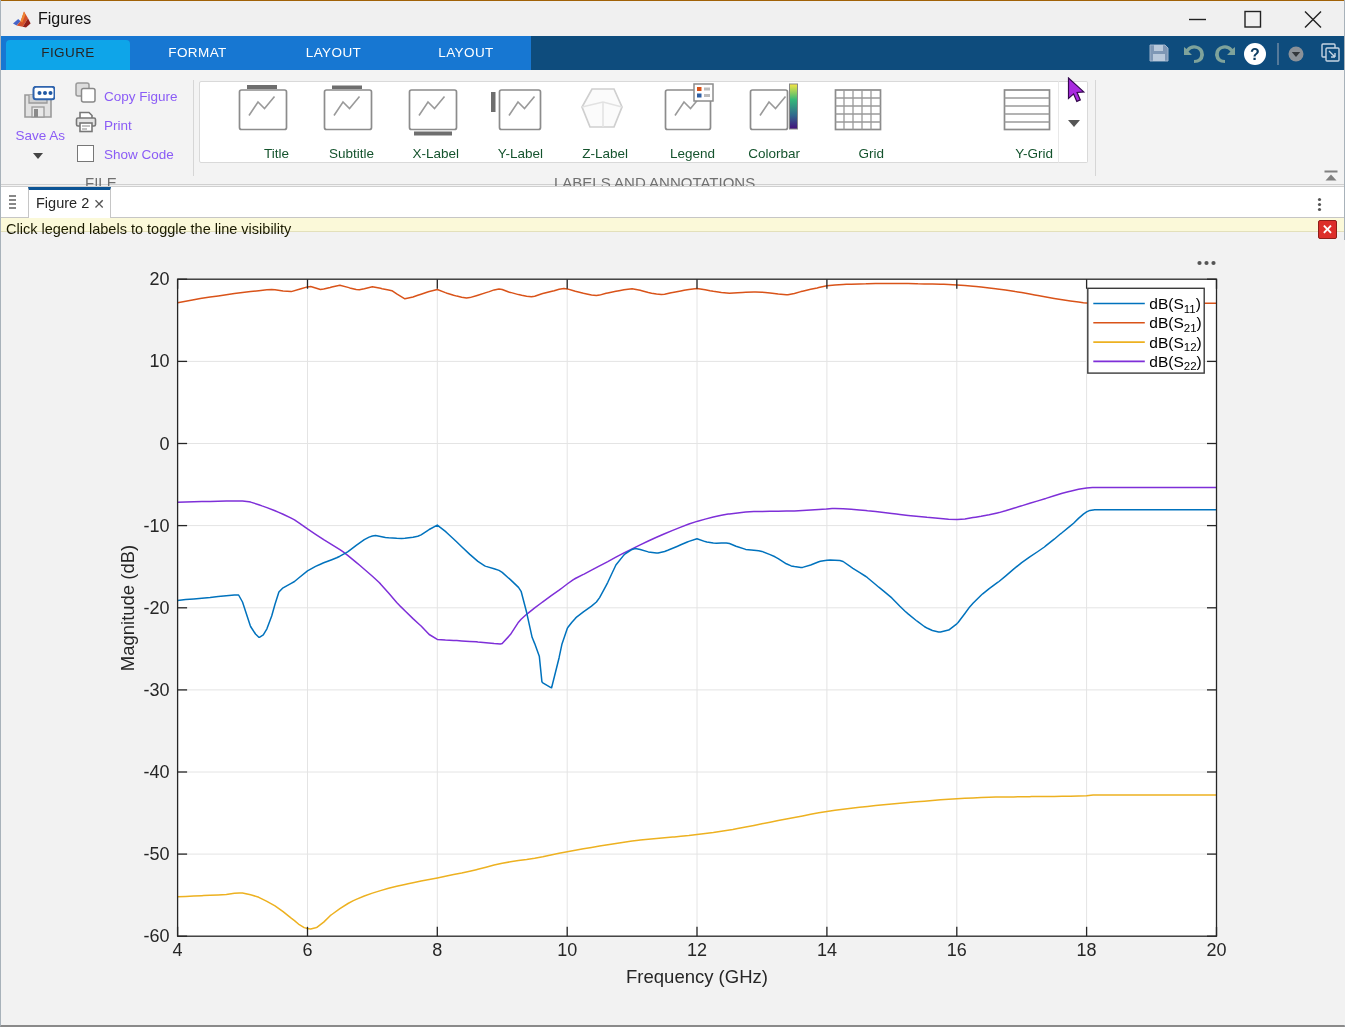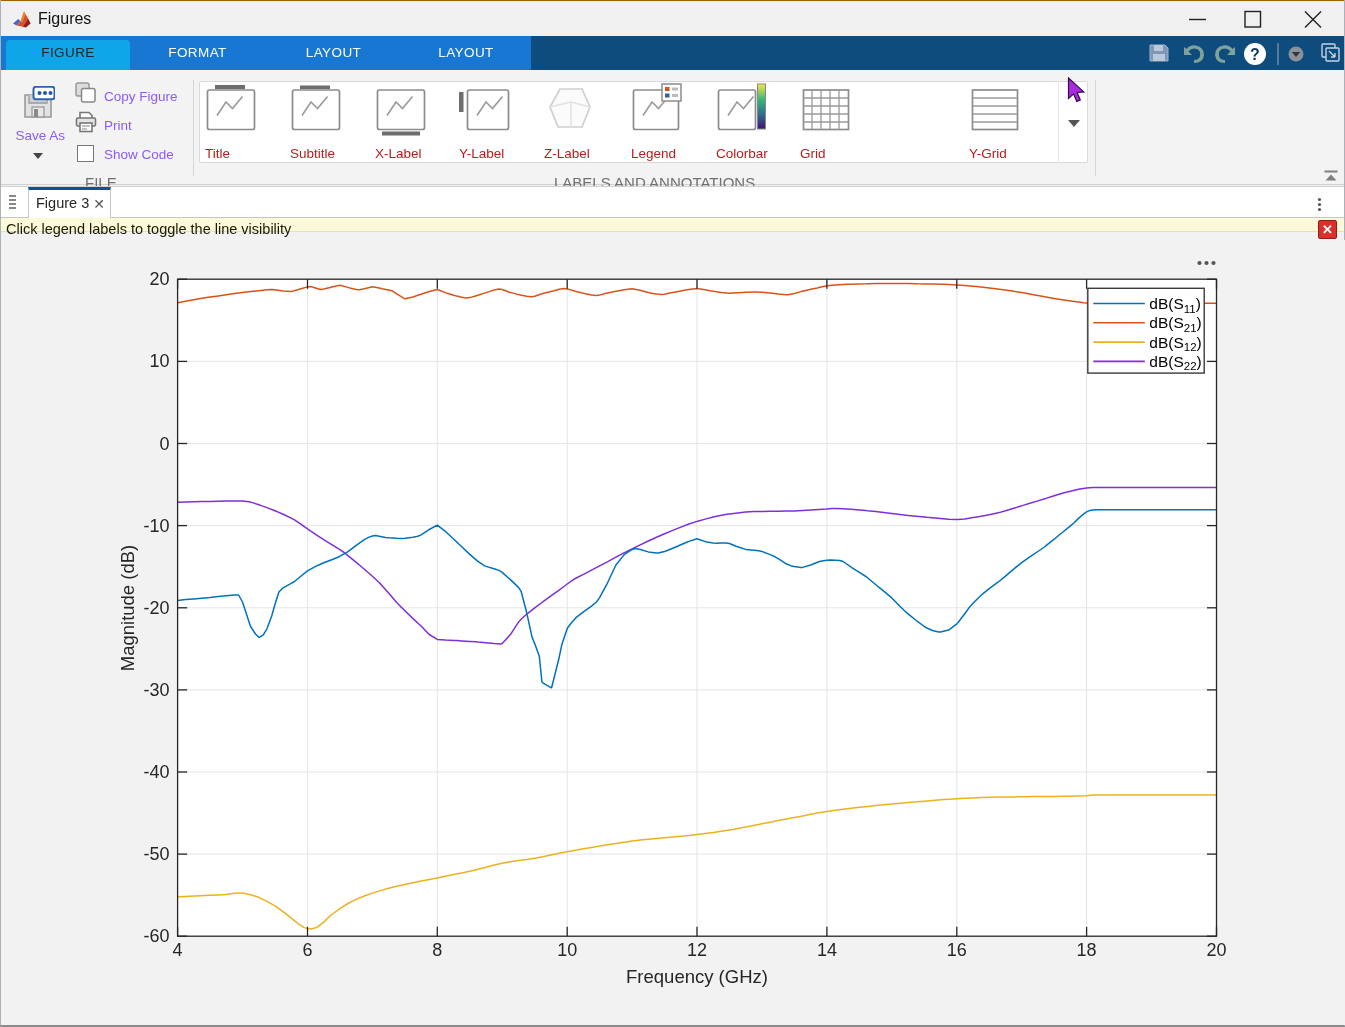--- a/index.html
+++ b/index.html
@@ -15,21 +15,21 @@
 color:#fff;font-size:13.5px;letter-spacing:.4px}
 .tab.active{background:#0ea5e9;color:#262626;top:4px;height:30px;line-height:26px;border-radius:4px 4px 0 0}
 #ribbon{position:absolute;left:0;top:70px;width:100%;height:115px;background:#f3f3f3;border-bottom:1px solid #d0d0d0}
 #ribbon .sep{position:absolute;top:10px;height:96px;width:1px;background:#d6d6d6}
 #ribbon .sect{position:absolute;top:104px;font-size:15px;color:#707070;white-space:nowrap}
 #gpanel{position:absolute;left:198px;top:11px;width:860px;height:82px;background:#fff;
 border:1px solid #d9d9d9;border-radius:2px 0 0 2px}
 #gdrop{position:absolute;left:1057px;top:11px;width:30px;height:82px;background:#fff;
 border:1px solid #d9d9d9;border-left:1px solid #e8e8e8;border-radius:0 2px 2px 0}
 #gdrop:after{content:"";position:absolute;left:9px;top:38px;border:6px solid transparent;border-top:7px solid #555}
-.gitem{position:absolute;top:12px;width:84px;text-align:left;color:#b91c1c}
+.gitem{position:absolute;top:12px;width:84px;text-align:right;color:#14532d}
 .glab{font-size:13.5px;margin-top:6px}
 .rtxt{position:absolute;font-size:13.5px;color:#8b5cf6;white-space:nowrap}
 #doctabs{position:absolute;left:0;top:186px;width:100%;height:32px;background:#ffffff;
 border-top:1px solid #d0d0d0;border-bottom:1px solid #c6c6c6}
 #ftab{position:absolute;left:27px;top:0;width:83px;height:31px;background:#fff;
 border-left:1px solid #c6c6c6;border-right:1px solid #c6c6c6;border-top:3px solid #0b5394}
 #ftab .x{position:absolute;right:5px;top:6px;color:#555;font-size:14px}
 #ftab .n{position:absolute;left:7px;top:5px;font-size:14.5px;color:#262626}
 #banner{position:absolute;left:0;top:218px;width:100%;height:14px;background:#fbf9d9;border-bottom:1px solid #e3e0bb}
 #banner .msg{position:absolute;left:5px;top:2.5px;font-size:14.5px;color:#1a1a00}
@@ -210,21 +210,21 @@
   <div id="doctabs">
     <svg width="10" height="18" style="position:absolute;left:7px;top:7px">
       <g fill="#888">
           <rect x="1" y="1" width="7" height="2"></rect>
           <rect x="1" y="5" width="7" height="2"></rect>
           <rect x="1" y="9" width="7" height="2"></rect>
           <rect x="1" y="13" width="7" height="2"></rect>
         </g>
     </svg>
     <div id="ftab">
-        <span class="n">Figure 3</span>
+        <span class="n">Figure 2</span>
         <span class="x">✕</span>
       </div>
     <svg width="6" height="16" style="position:absolute;left:1316px;top:10px">
       <g fill="#555">
           <circle cx="2.5" cy="2.5" r="1.6"></circle>
           <circle cx="2.5" cy="7.5" r="1.6"></circle>
           <circle cx="2.5" cy="12.5" r="1.6"></circle>
         </g>
     </svg>
   </div>

